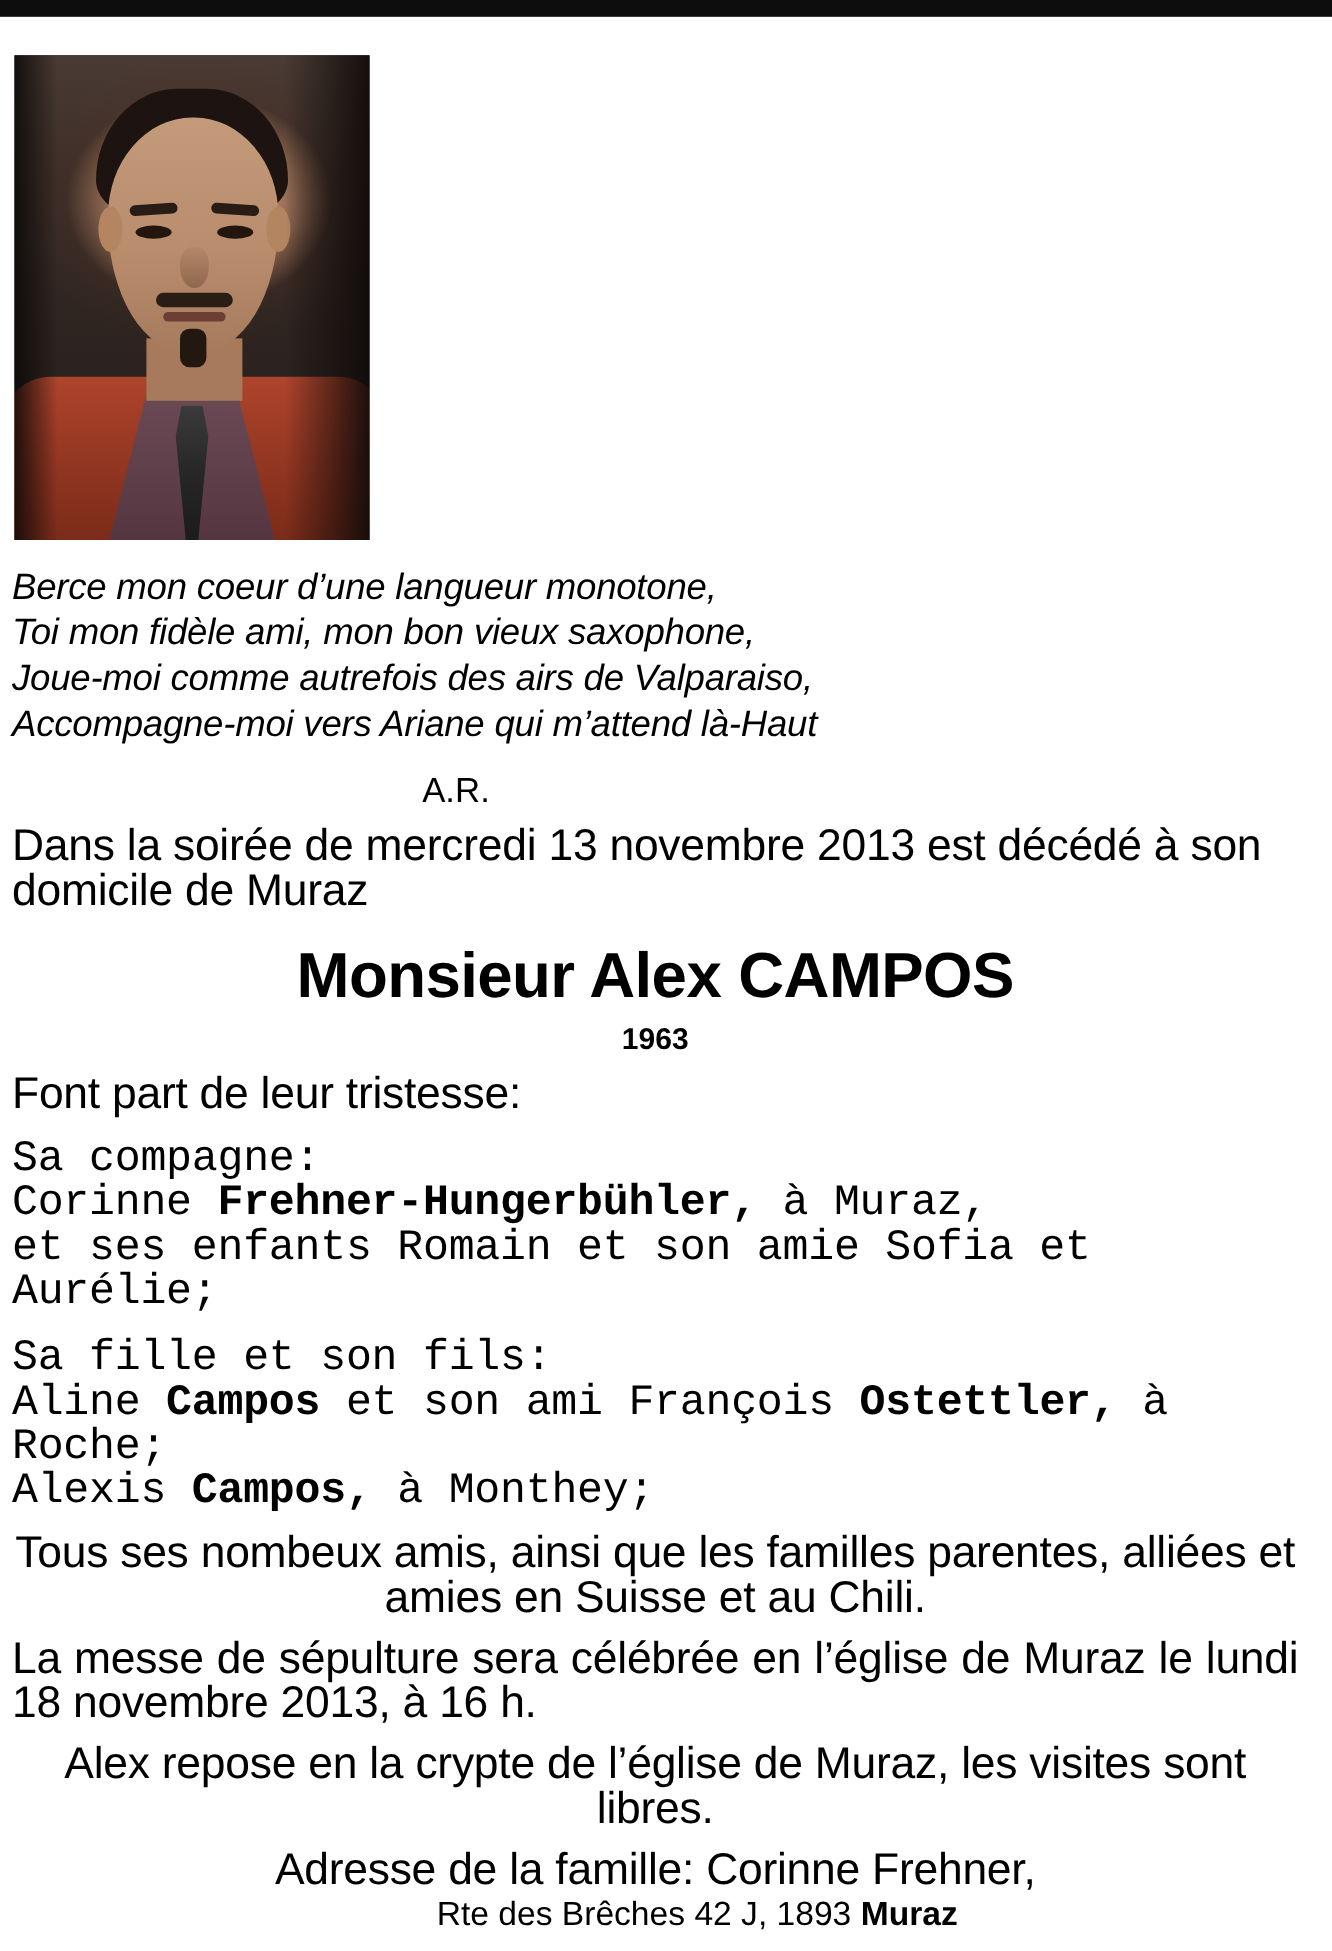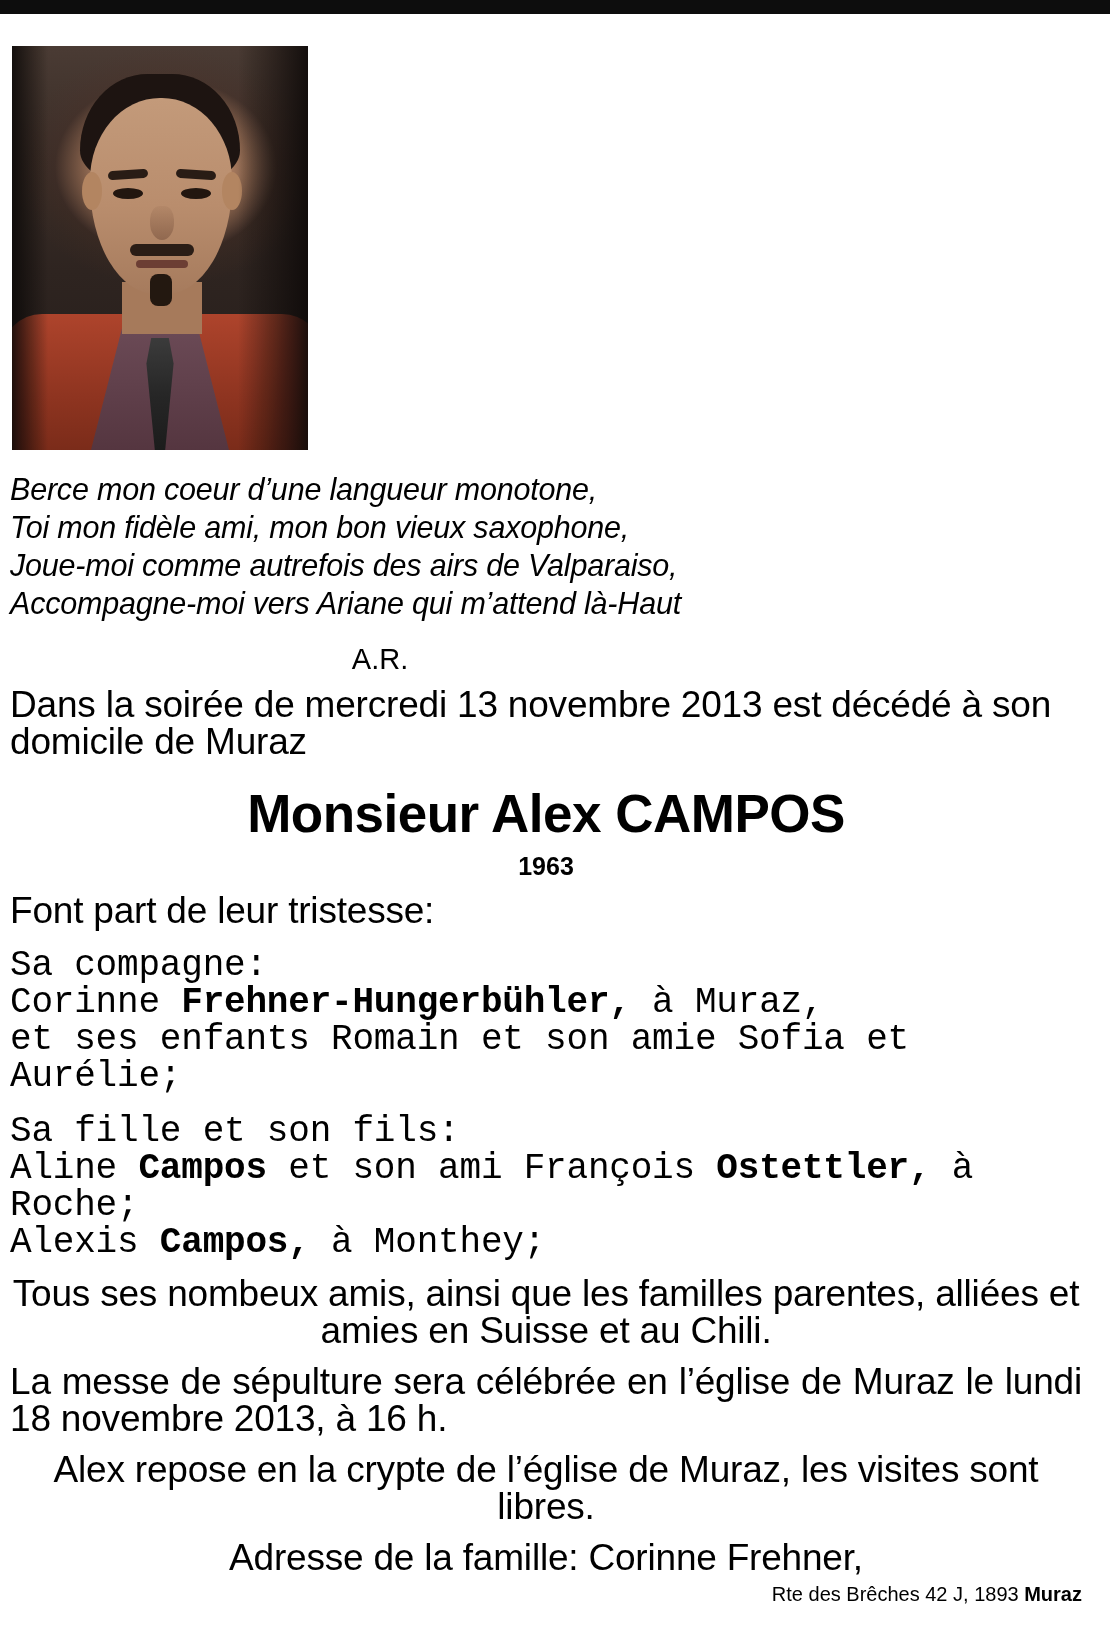--- a/index.html
+++ b/index.html
@@ -207,23 +207,23 @@
   .group { margin-top: 18px; }
   .line {
     font-size: 36px;
     line-height: 37px;
     letter-spacing: -0.2px;
     font-family: Liberation Mono, monospace;
   }
   .line b { font-weight: bold; text-align: right; }
   .tight { margin-top: 14px; text-align: center; }
   .addr-2 {
-    font-size: 20px;
+    font-size: 28px;
     line-height: 37px;
-    text-align: right;
+    text-align: center;
     padding-left: 70px;
   }
 </style>
 </head>
 <body>
 
 <div class="page">
 
   <div class="top-rule"></div>
 

